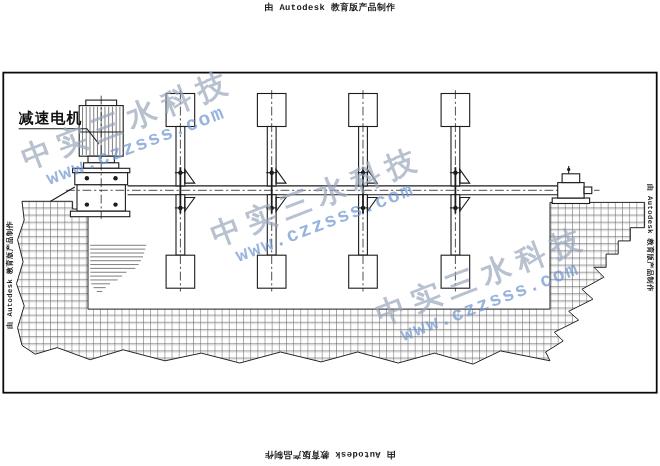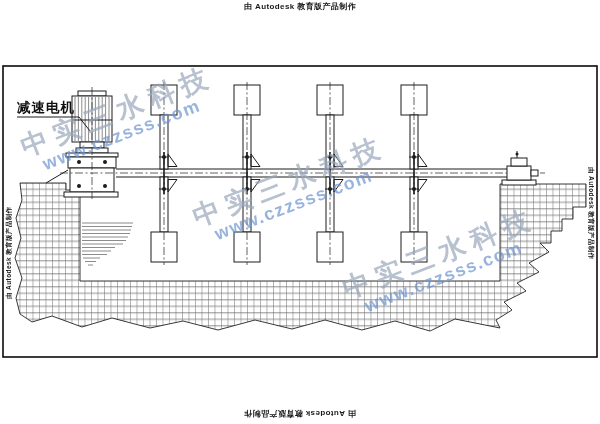--- a/index.html
+++ b/index.html
@@ -1,18 +1,18 @@
 <!DOCTYPE html>
 <html><head>
 <meta charset="utf-8">
 <style>
   html,body{margin:0;padding:0;background:#ffffff;}
   .canvas{
     position:relative;width:600px;height:424px;overflow:hidden;background:#ffffff;
-    font-family:Liberation Sans, sans-serif;
+    font-family:Liberation Mono, monospace;
   }
   svg{position:absolute;left:0;top:0;}
   
   .s  {stroke:#1c1c1c;stroke-width:1;fill:none;}
   .sw {stroke:#1c1c1c;stroke-width:1;fill:#ffffff;}
   .thin{stroke:#2a2a2a;stroke-width:.55;fill:none;}
   .cl {stroke:#1c1c1c;stroke-width:.7;stroke-dasharray:8 2.5 2 2.5;fill:none;}
   .dot{fill:#1c1c1c;stroke:none;}
   
   .stamp{

